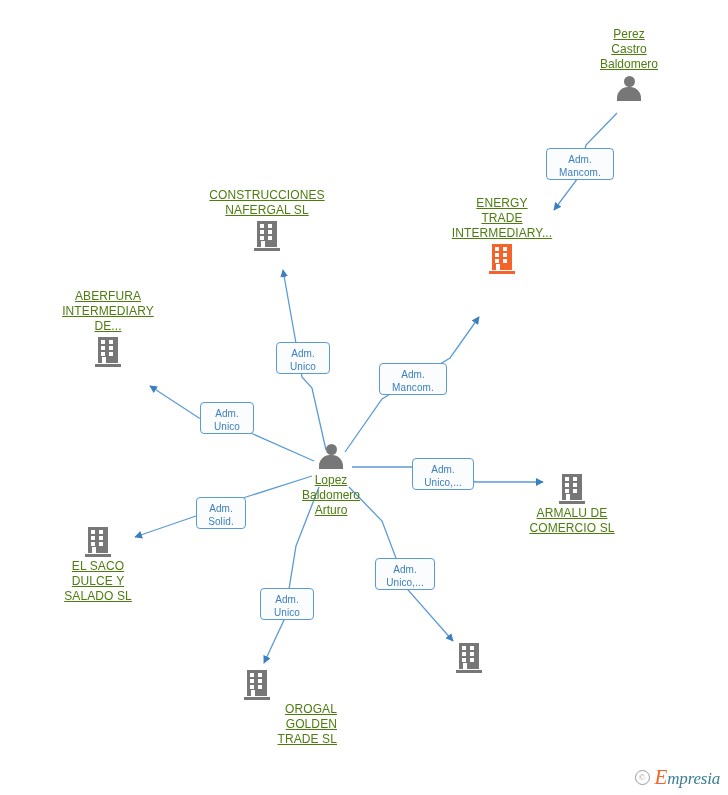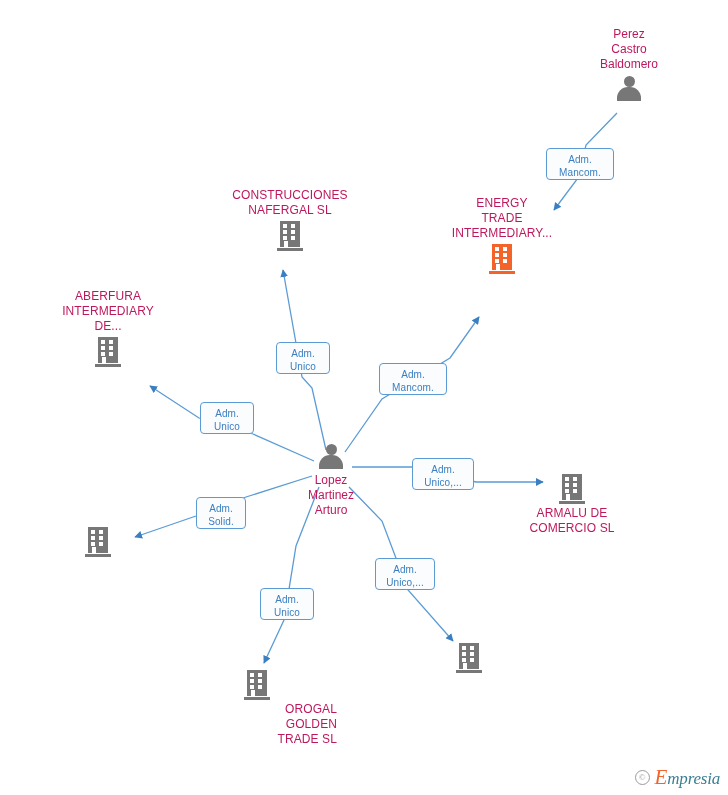--- a/index.html
+++ b/index.html
@@ -31,23 +31,24 @@
     position: absolute;
     width: 160px;
     margin-left: -80px;
     text-align: center;
     line-height: 15px;
     user-select: none;
   }
   .node .node-label {
     display: block;
     font-size: 12px;
-    color: #be185d;
+    color: #4d7c0f;
     letter-spacing: 0.1px;
     white-space: pre-line;
+    text-decoration: underline;
   }
   .node.person .node-label { letter-spacing: 0px; }
   .node .glyph {
     display: block;
     margin: 0 auto;
   }
   .node.label-above .glyph { margin-top: 3px; }
   .node.label-below .node-label { margin-top: 2px; }
 
   
@@ -190,21 +191,21 @@
 
   <div id="node-layer">
       <div class="node person label-below" style="left: 331px; top: 443px;">
         <span class="glyph" style="display: flex; justify-content: center;">
           <div class="person-ico">
             <span class="head"></span>
             <span class="torso"></span>
           </div>
         </span>
         <span class="node-label">Lopez
-Martinez
+Baldomero
 Arturo</span>
       </div>
       <div class="node person label-above" style="left: 629px; top: 27px;">
         <span class="node-label">Perez
 Castro
 Baldomero</span>
         <span class="glyph" style="display: flex; justify-content: center;">
           <div class="person-ico">
             <span class="head"></span>
             <span class="torso"></span>
@@ -222,21 +223,21 @@
             <span class="w" style="left:14px;top:3px"></span>
             <span class="w" style="left:6px;top:9px"></span>
             <span class="w" style="left:14px;top:9px"></span>
             <span class="w" style="left:6px;top:15px"></span>
             <span class="w" style="left:14px;top:15px"></span>
             <span class="door"></span>
             <span class="base"></span>
           </div>
         </span>
       </div>
-      <div class="node company label-above" style="left: 290px; top: 188px;">
+      <div class="node company label-above" style="left: 267px; top: 188px;">
         <span class="node-label">CONSTRUCCIONES
 NAFERGAL  SL</span>
         <span class="glyph" style="display: flex; justify-content: center;">
           <div class="bldg">
             <span class="body"></span>
             <span class="w" style="left:6px;top:3px"></span>
             <span class="w" style="left:14px;top:3px"></span>
             <span class="w" style="left:6px;top:9px"></span>
             <span class="w" style="left:14px;top:9px"></span>
             <span class="w" style="left:6px;top:15px"></span>
@@ -271,20 +272,23 @@
             <span class="w" style="left:6px;top:3px"></span>
             <span class="w" style="left:14px;top:3px"></span>
             <span class="w" style="left:6px;top:9px"></span>
             <span class="w" style="left:14px;top:9px"></span>
             <span class="w" style="left:6px;top:15px"></span>
             <span class="w" style="left:14px;top:15px"></span>
             <span class="door"></span>
             <span class="base"></span>
           </div>
         </span>
+        <span class="node-label">EL SACO
+DULCE Y
+SALADO  SL</span>
       </div>
       <div class="node company label-below" style="left: 257px; top: 670px; text-align: right;">
         <span class="glyph" style="display: flex; justify-content: center;">
           <div class="bldg">
             <span class="body"></span>
             <span class="w" style="left:6px;top:3px"></span>
             <span class="w" style="left:14px;top:3px"></span>
             <span class="w" style="left:6px;top:9px"></span>
             <span class="w" style="left:14px;top:9px"></span>
             <span class="w" style="left:6px;top:15px"></span>

